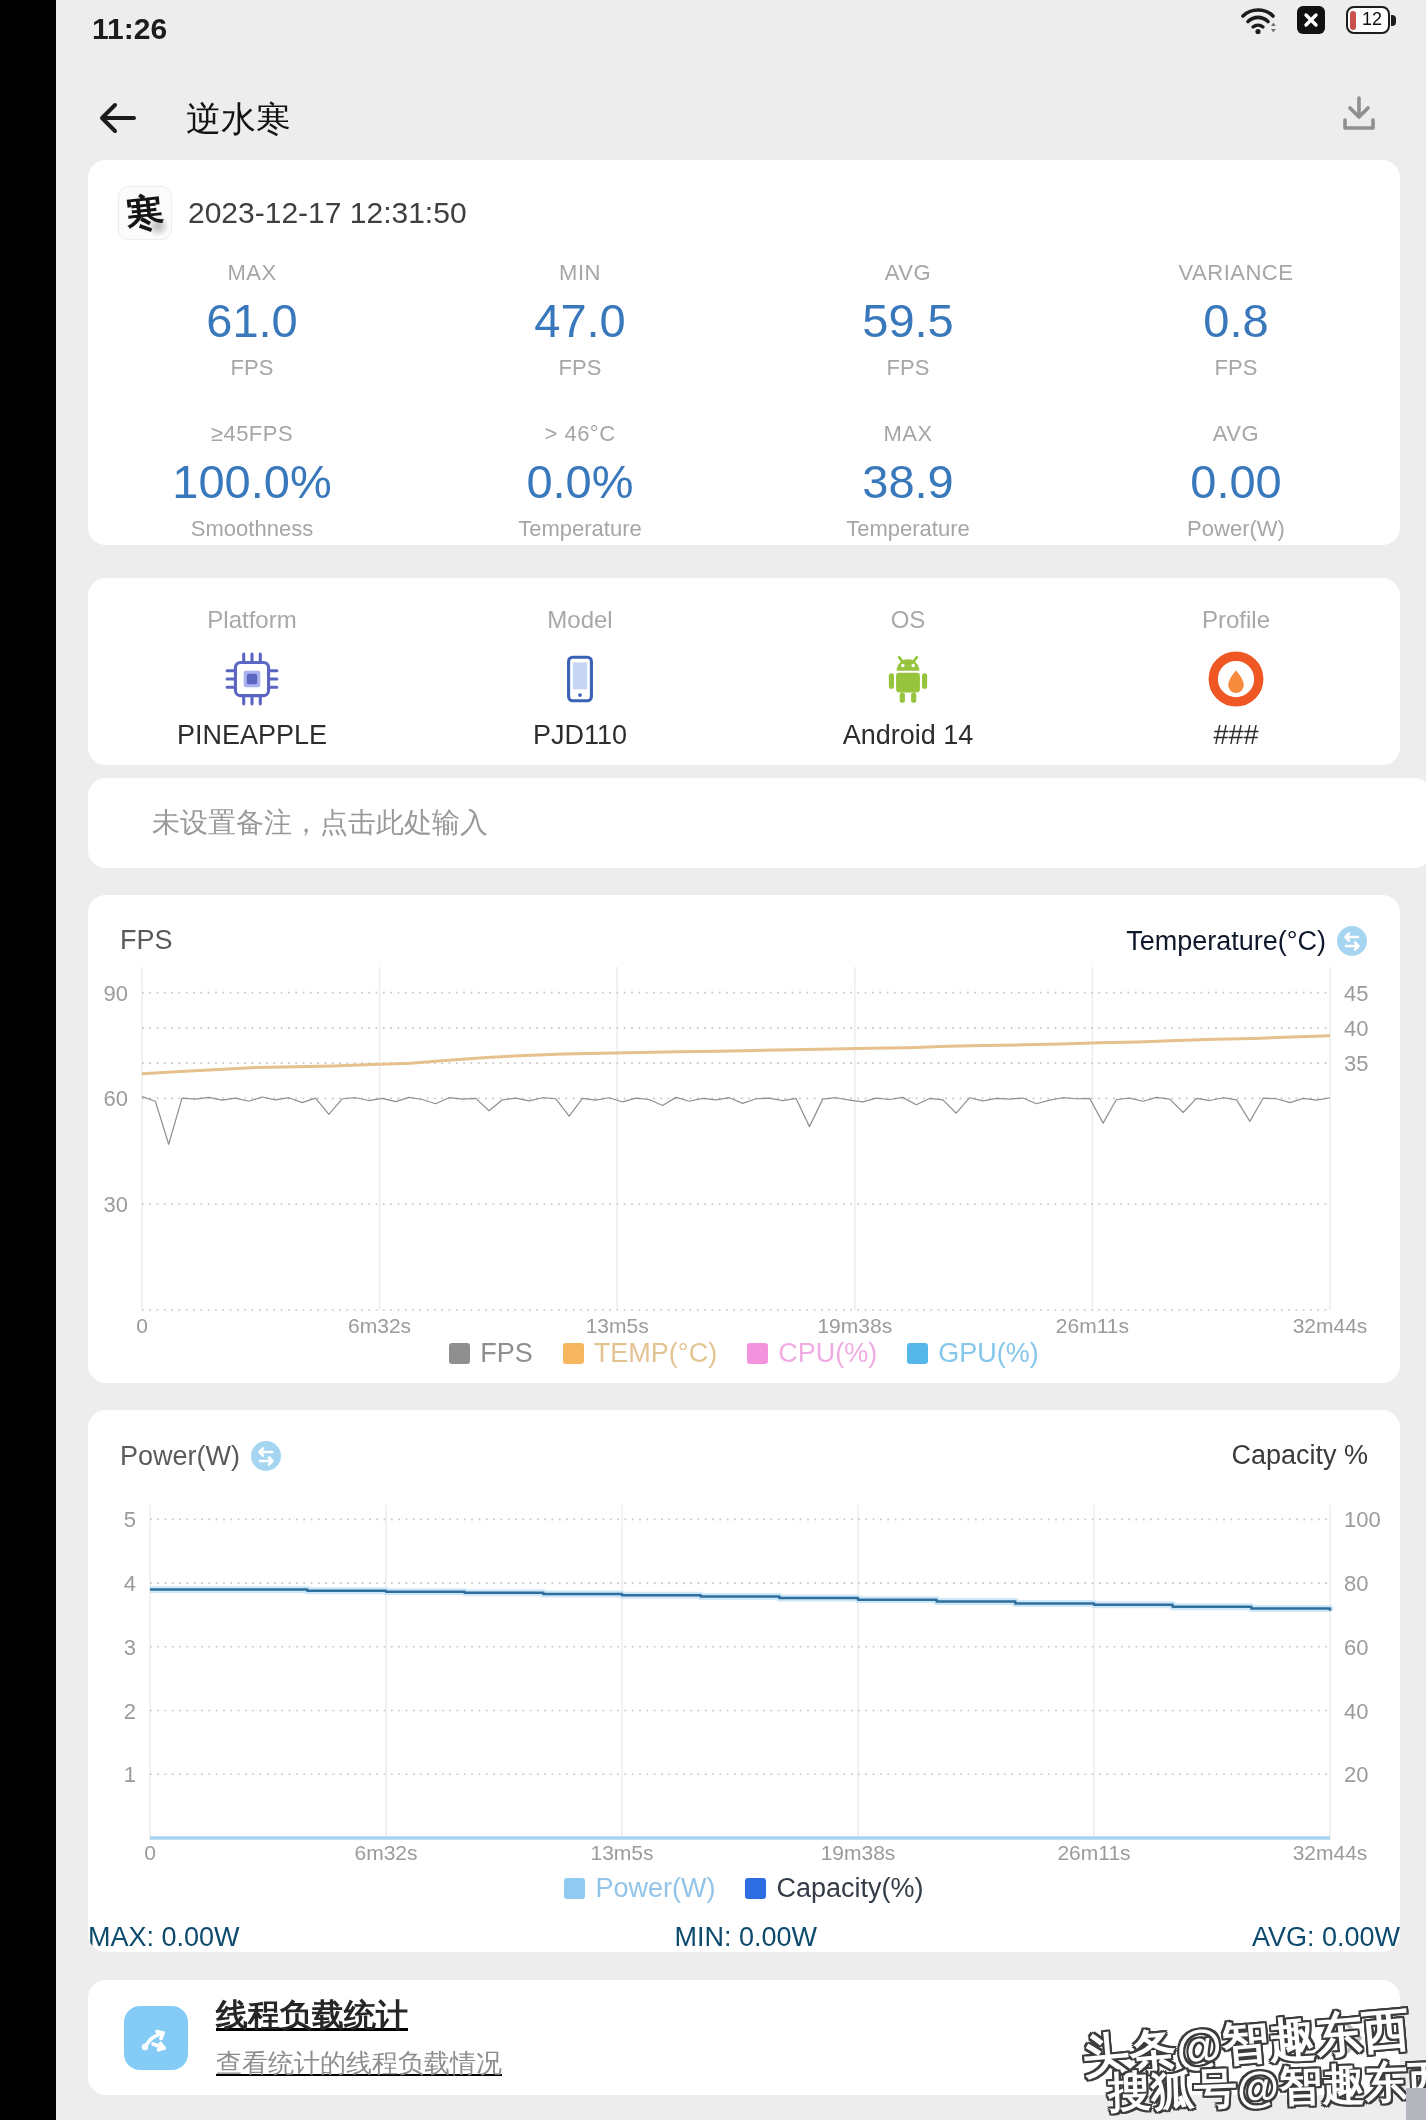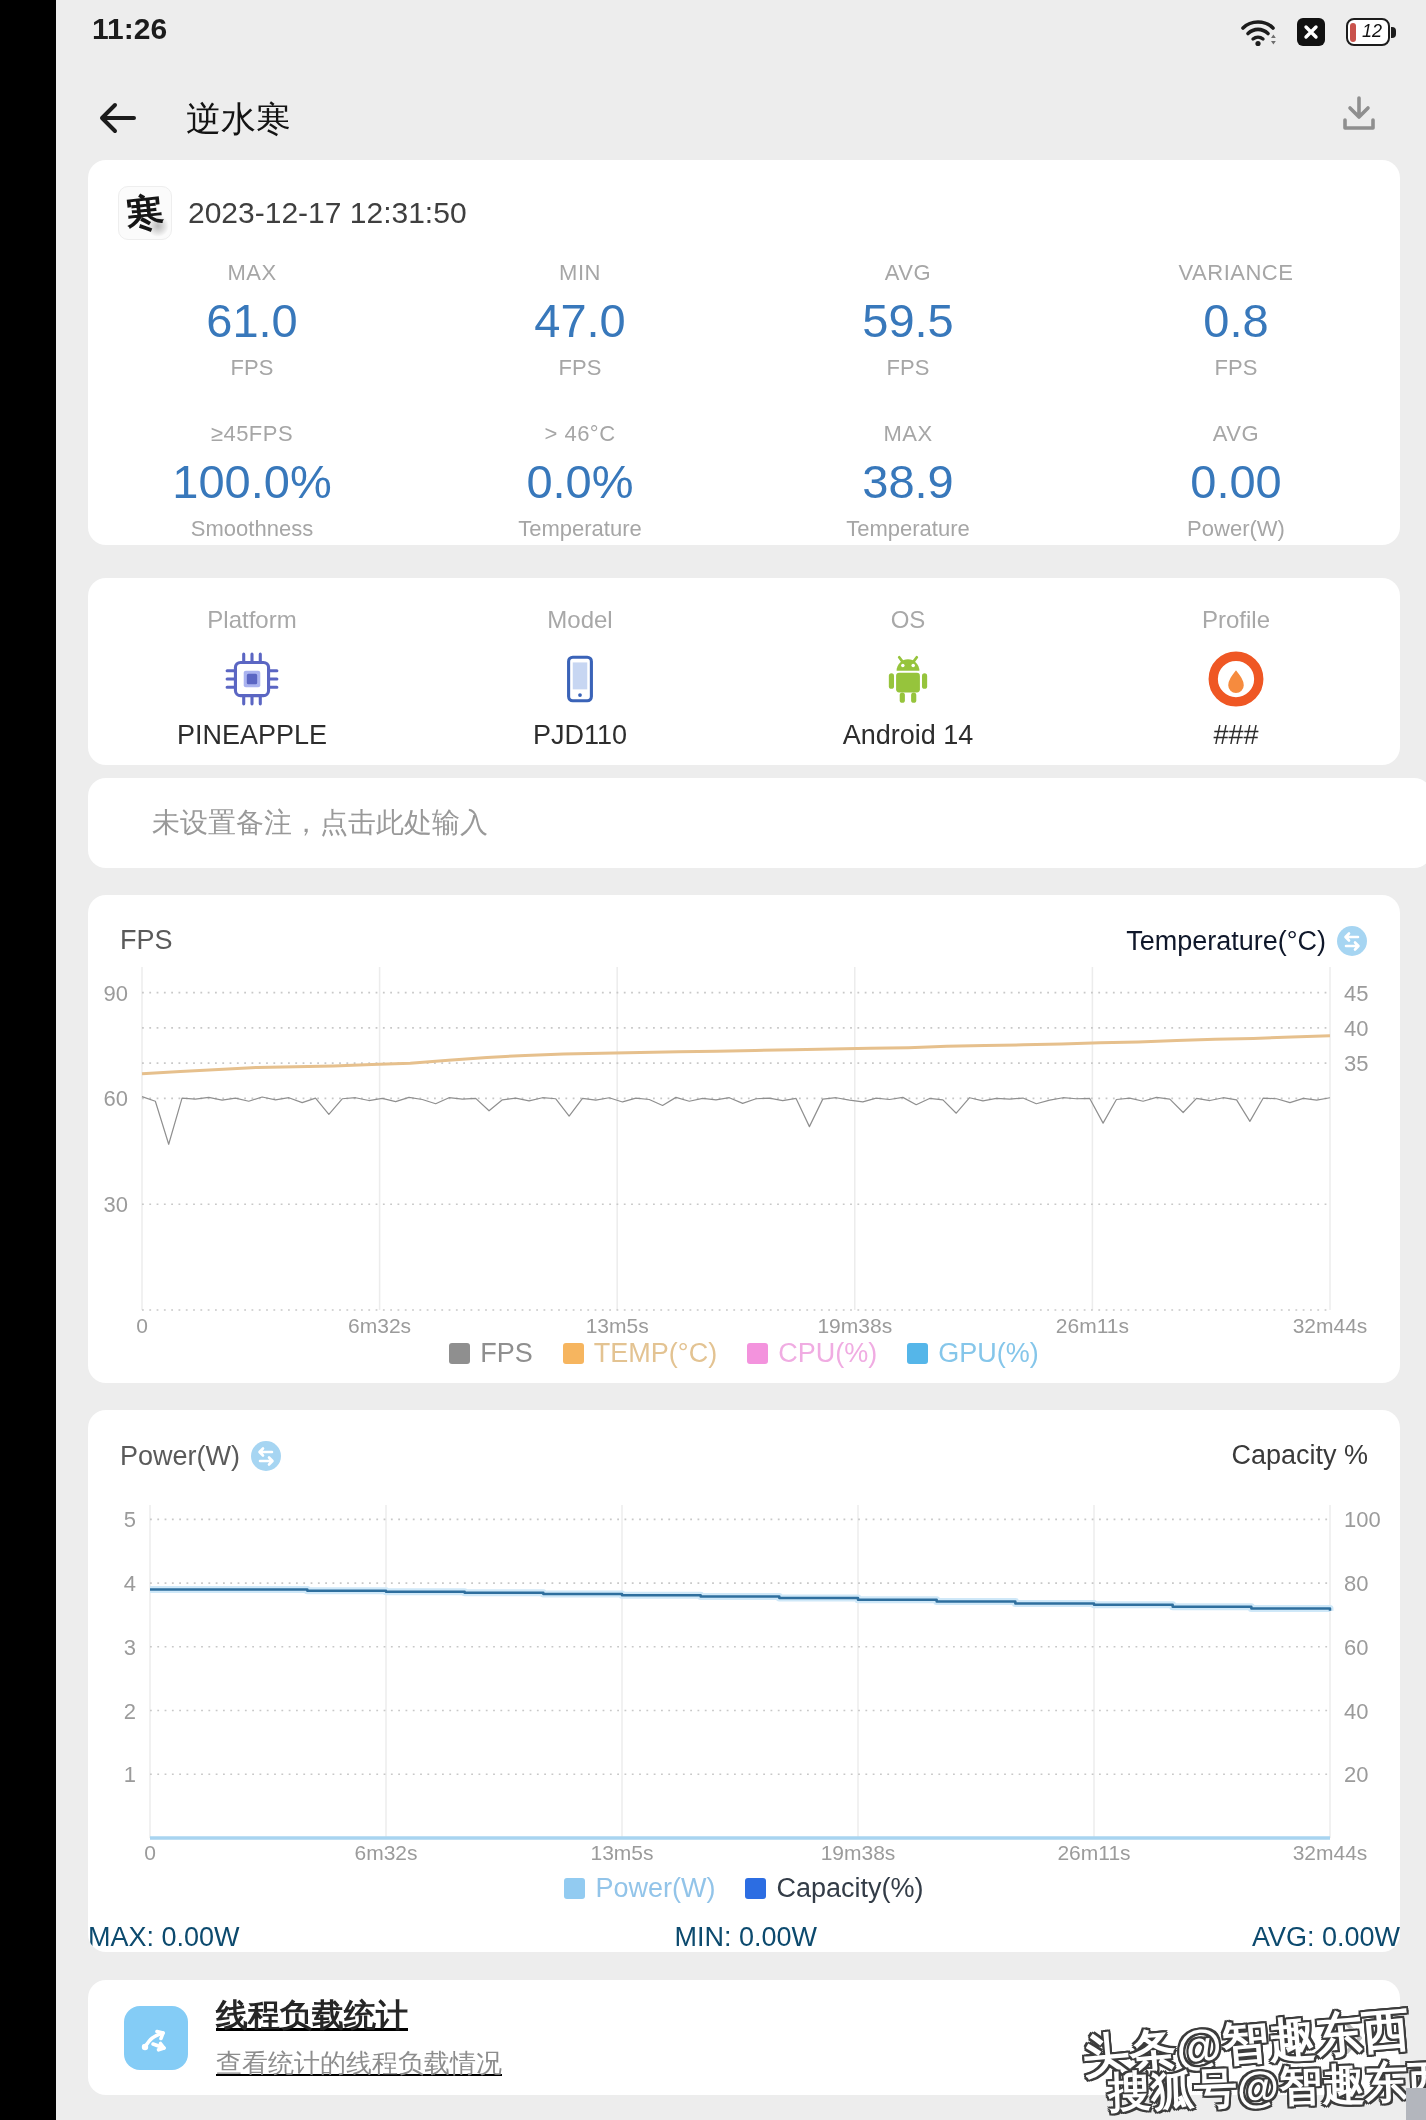--- a/index.html
+++ b/index.html
@@ -1,21 +1,21 @@
 <!DOCTYPE html>
 <html><head>
 <meta charset="utf-8">
 <style>
   html,body{margin:0;padding:0;}
   body{width:1426px;height:2120px;position:relative;background:#ededed;
        font-family:"Liberation Sans",sans-serif;overflow:hidden;}
   .edge-strip{position:absolute;left:0;top:0;width:56px;height:2120px;background:#000;}
   
   .time{position:absolute;left:92px;top:12px;font-size:30px;font-weight:700;color:#1c1c1c;}
-  .statusicons{position:absolute;left:1240px;top:16px;display:flex;align-items:center;gap:20px;font-style:italic;}
+  .statusicons{position:absolute;left:1240px;top:4px;display:flex;align-items:center;gap:20px;}
   
   .backbtn{position:absolute;left:96px;top:98px;width:44px;height:40px;}
   .apptitle{position:absolute;left:186px;top:96px;font-size:35px;font-weight:500;color:#141414;}
   .dlbtn{position:absolute;left:1338px;top:92px;width:42px;height:42px;}
   
   .card{position:absolute;left:88px;width:1312px;background:#fff;border-radius:18px;overflow:hidden;}
   #card-summary{top:160px;height:385px;}
   #card-device{top:578px;height:187px;}
   #card-note{top:778px;height:90px;padding-left:32px;}
   #card-fps{top:895px;height:488px;}

